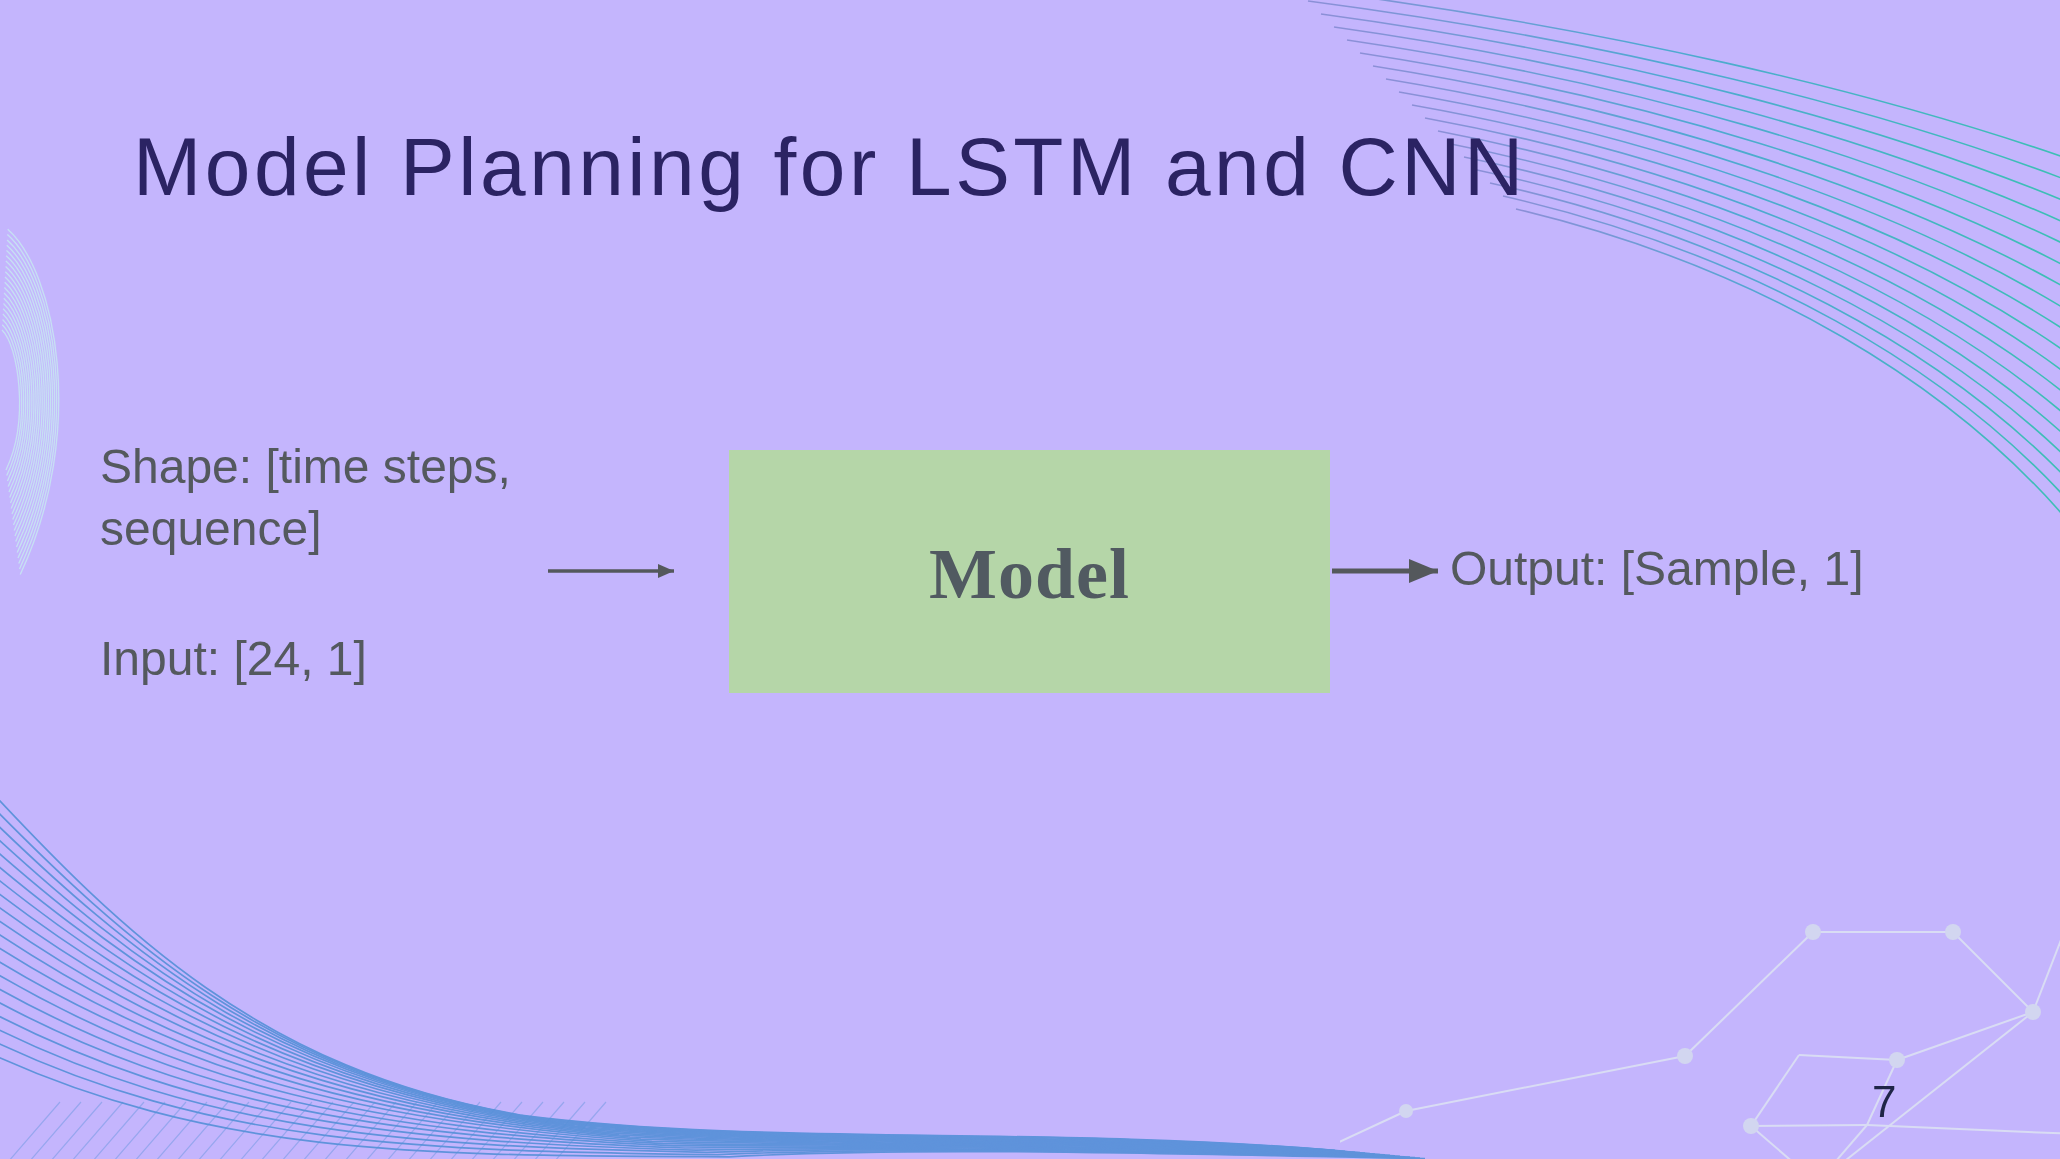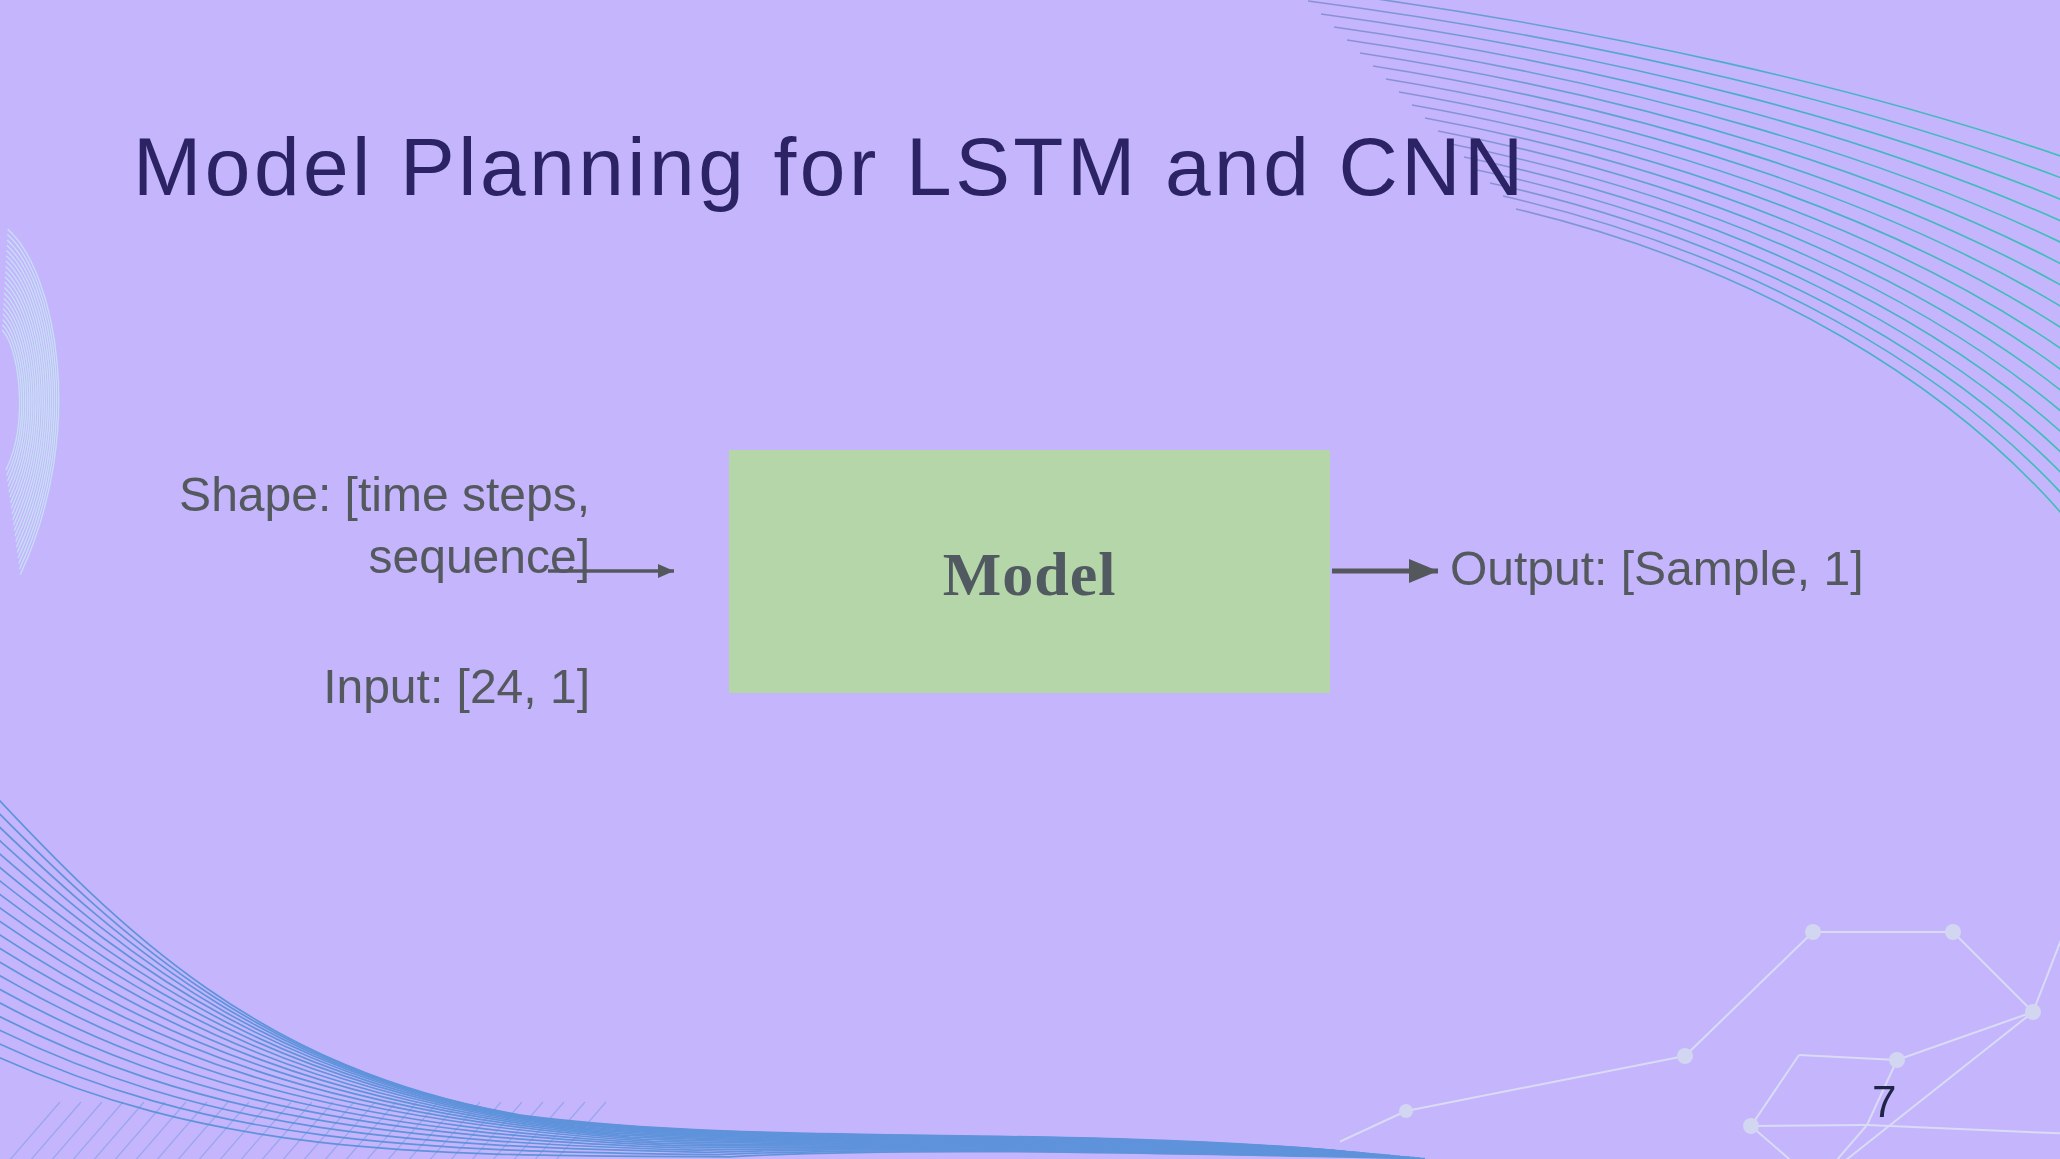--- a/index.html
+++ b/index.html
@@ -12,31 +12,31 @@
   #petal-left{left:0;top:215px;}
   #fan-bl{left:0;top:770px;}
   #network-br{right:0;bottom:0;}
   .page-title{
     position:absolute;left:133px;top:124px;
     font-size:82px;line-height:86px;font-weight:500;
     letter-spacing:3.5px;color:var(--title-text);white-space:nowrap;
   }
   .input-block{
     position:absolute;left:100px;top:436px;width:490px;
-    text-align:right;font-size:48px;line-height:62px;color:var(--body-text);margin-top:28px;
+    text-align:left;font-size:48px;line-height:62px;color:var(--body-text);
   }
   .input-block .line{display:block;}
   .input-block .line-3{margin-top:68px;}
   .model-box{
     position:absolute;left:729px;top:450px;width:601px;height:243px;
     background:var(--box-fill);display:flex;align-items:center;justify-content:center;
   }
   .model-box .label{
     font-family:"Liberation Serif",serif;font-weight:bold;
-    font-size:62px;color:var(--box-text);padding-top:6px;letter-spacing:1px;
+    font-size:72px;color:var(--box-text);padding-top:6px;letter-spacing:1px;
   }
   .output-block{
     position:absolute;left:1450px;top:537px;width:560px;
     font-size:48px;line-height:63px;color:var(--body-text);
   }
   .page-number{
     position:absolute;left:1872px;top:1078px;
     font-size:44px;line-height:48px;color:var(--page-number);
   }
   #arrows{left:0;top:0;}

